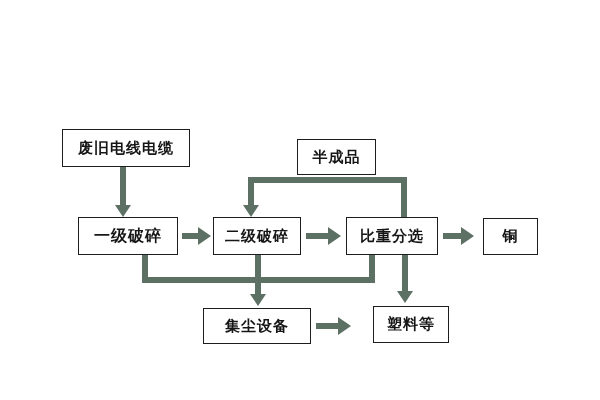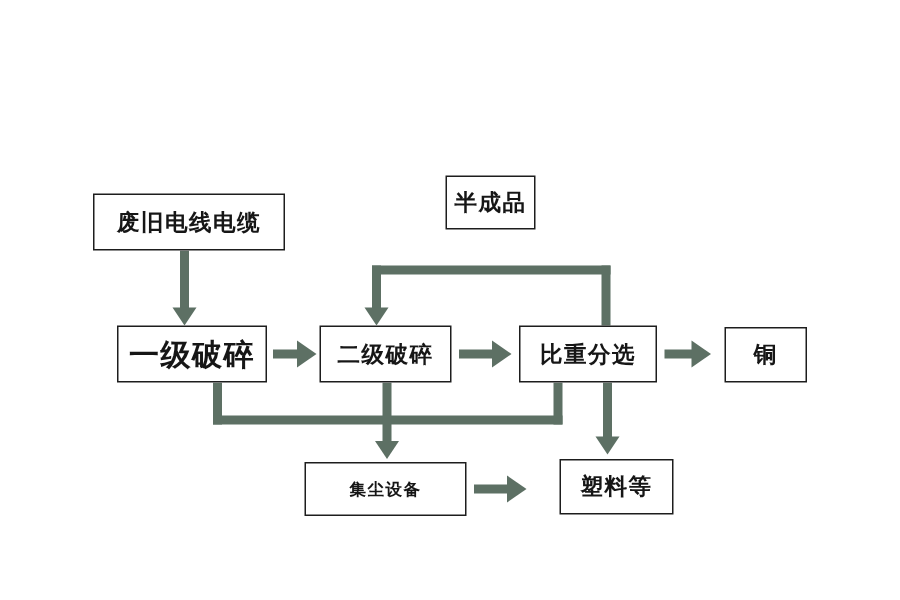--- a/index.html
+++ b/index.html
@@ -32,26 +32,26 @@
     font-weight: 700;
     letter-spacing: 1px;
     white-space: nowrap;
     z-index: 3;
   }
   .node-label {
     display: block;
     line-height: 1;
   }
   #n-source   { left: 62px;  top: 82px;  width: 128px; height: 38px; font-size: 15px; }
-  #n-semi     { left: 297px; top: 70px;  width: 60px;  height: 36px; font-size: 15px; }
-  #n-crush1   { left: 78px;  top: 170px; width: 100px; height: 38px; font-size: 20px; }
+  #n-semi     { left: 297px; top: 92px;  width: 79px;  height: 36px; font-size: 15px; }
+  #n-crush1   { left: 78px;  top: 170px; width: 100px; height: 38px; font-size: 16px; }
   #n-crush2   { left: 213px; top: 170px; width: 88px;  height: 38px; font-size: 15px; }
   #n-sort     { left: 346px; top: 170px; width: 92px;  height: 38px; font-size: 15px; }
   #n-copper   { left: 483px; top: 171px; width: 55px;  height: 37px; font-size: 15px; }
-  #n-dust     { left: 203px; top: 261px; width: 108px; height: 36px; font-size: 11px; }
+  #n-dust     { left: 203px; top: 261px; width: 108px; height: 36px; font-size: 15px; }
   #n-plastic  { left: 373px; top: 259px; width: 76px;  height: 37px; font-size: 15px; }
 
   .conn {
     position: absolute;
     background: #5d7064;
     z-index: 1;
   }
   .vline { width: 6px; }
   .hline { height: 6px; }
 

